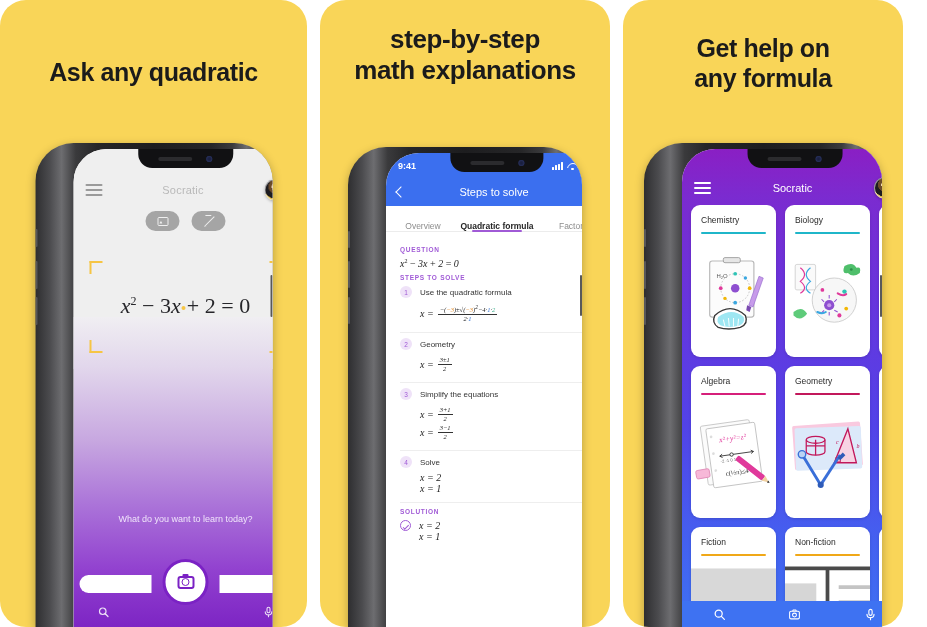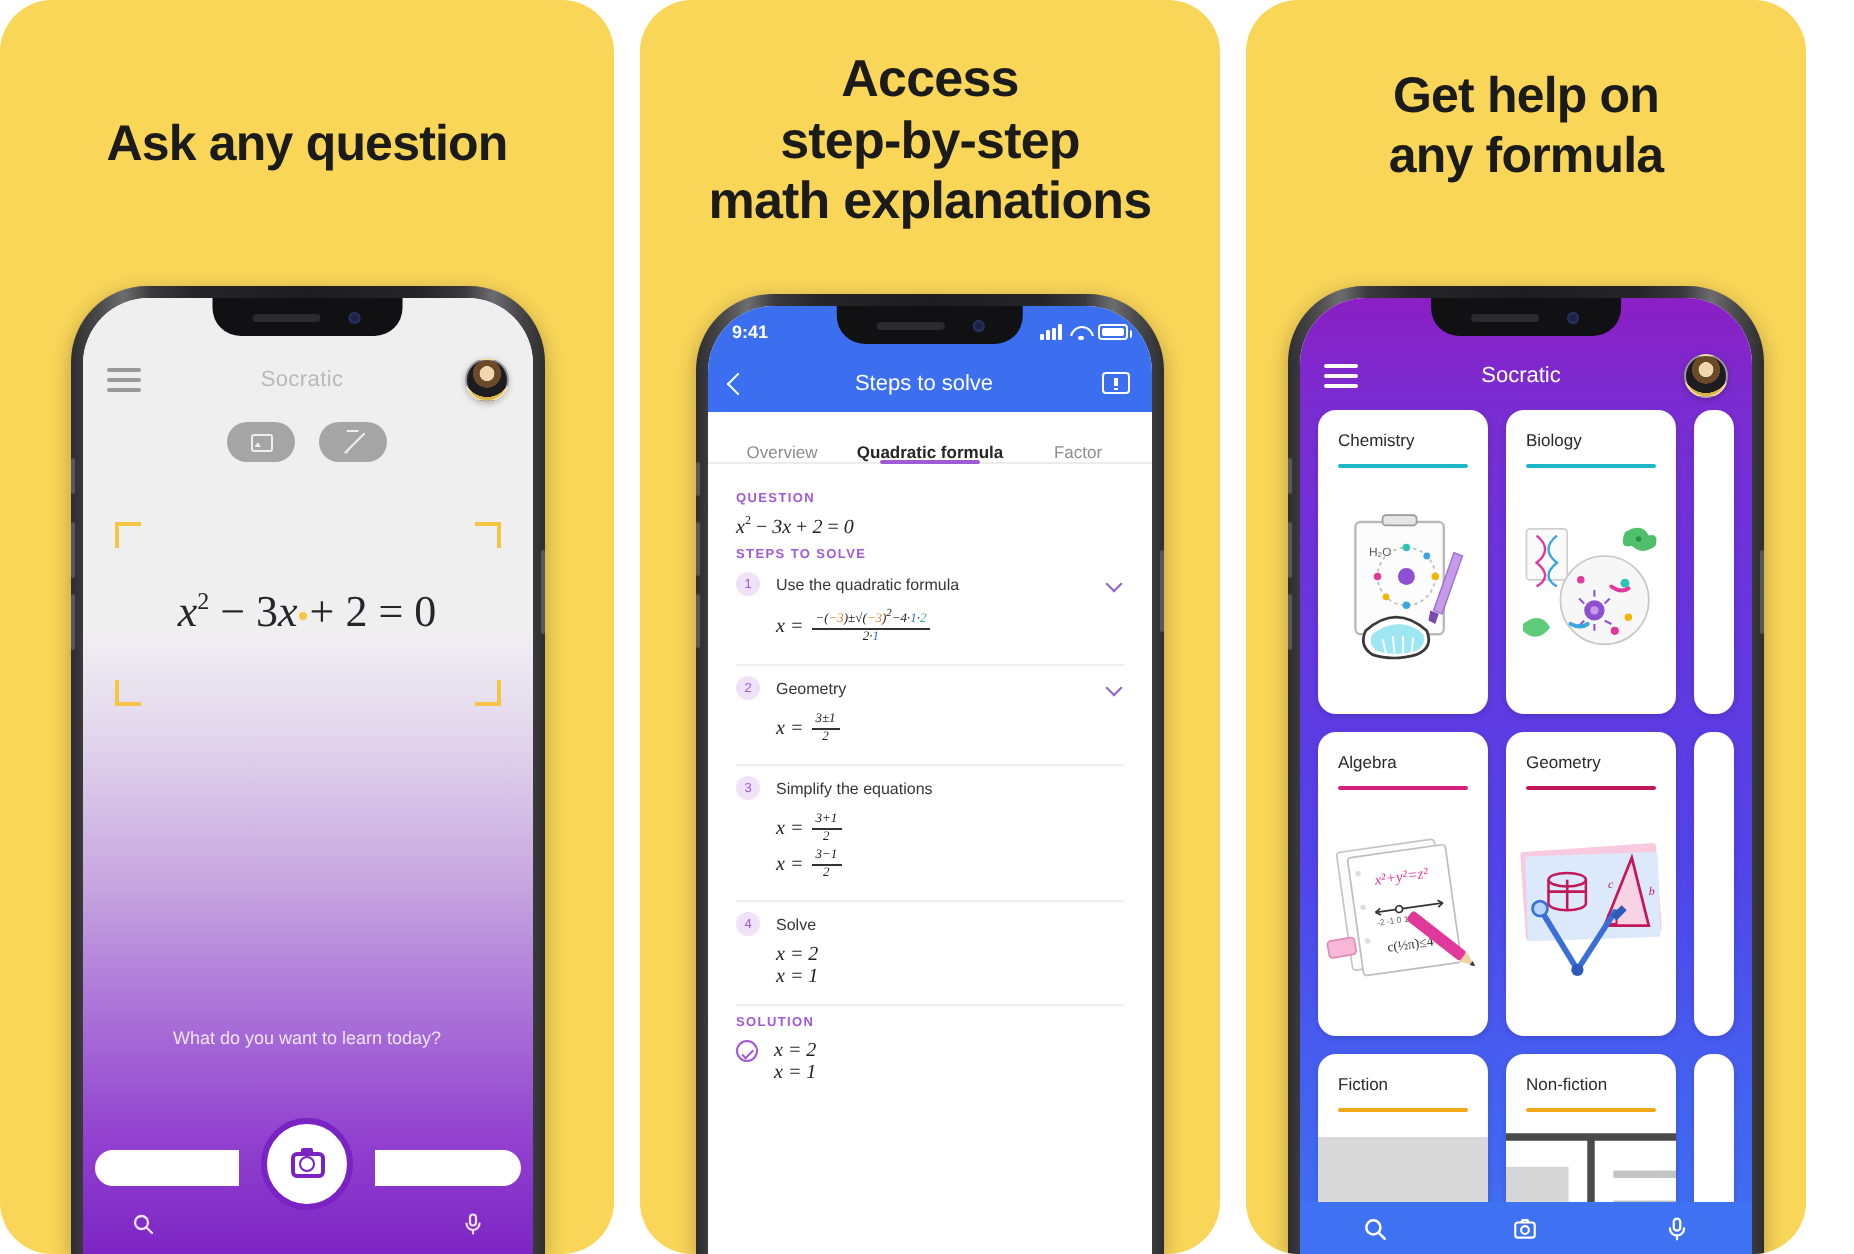--- a/index.html
+++ b/index.html
@@ -51,20 +51,21 @@
   #phone1 { top: 143px; width: 237px; height: 484px; }
   #phone2 { top: 147px; width: 234px; height: 480px; }
   #phone3 { top: 143px; width: 238px; height: 484px; }
 
   .screen {
     position: relative;
     width: 100%; height: 100%;
     border-radius: 33px 33px 0 0;
     overflow: hidden;
     background: #fff;
+    margin-left: 32px;
   }
   .notch {
     position: absolute; top: 0; left: 50%; transform: translateX(-50%);
     width: 42%; height: 19px; background: #111113;
     border-radius: 0 0 14px 14px; z-index: 40;
     display: flex; align-items: center; justify-content: center; gap: 14px;
   }
   .speaker { width: 34px; height: 4px; border-radius: 3px; background: #2b2b2e; }
   .frontcam { width: 6px; height: 6px; border-radius: 50%; background: #1b2040; box-shadow: inset 0 0 2px #3b4a8a; }
   .sidebtn { position: absolute; background: #58585b; border-radius: 2px; z-index: 60; }
@@ -213,21 +214,21 @@
   .p3-bottomnav { position:absolute; left:0; right:0; bottom:0; height:26px; background:#3E72F2; display:flex; align-items:center; justify-content:space-around; z-index:30; }
 
   svg { display:block; }
 </style>
 </head>
 <body>
 
 <div class="stage">
 
   <div class="promo" id="promo1">
-    <div class="headline">Ask any question</div>
+    <div class="headline">Ask any quadratic</div>
 
     <div class="phone" id="phone1">
       <div class="sidebtn" style="left:0;top:86px;width:2px;height:18px;"></div>
       <div class="sidebtn" style="left:0;top:118px;width:2px;height:28px;"></div>
       <div class="sidebtn" style="left:0;top:154px;width:2px;height:28px;"></div>
       <div class="sidebtn" style="right:0;top:132px;width:2px;height:42px;"></div>
 
       <div class="screen">
         <div class="notch">
           <div class="speaker"></div>
@@ -295,21 +296,20 @@
                 <line x1="12" y1="18" x2="12" y2="21.5" stroke-linecap="round"></line>
               </svg>
           </span>
         </div>
       </div>
     </div>
   </div>
 
   <div class="promo" id="promo2">
     <div class="headline">
-      <div>Access</div>
       <div>step-by-step</div>
       <div>math explanations</div>
     </div>
 
     <div class="phone" id="phone2">
       <div class="sidebtn" style="left:0;top:84px;width:2px;height:17px;"></div>
       <div class="sidebtn" style="left:0;top:114px;width:2px;height:27px;"></div>
       <div class="sidebtn" style="left:0;top:150px;width:2px;height:27px;"></div>
       <div class="sidebtn" style="right:0;top:128px;width:2px;height:41px;"></div>
 

